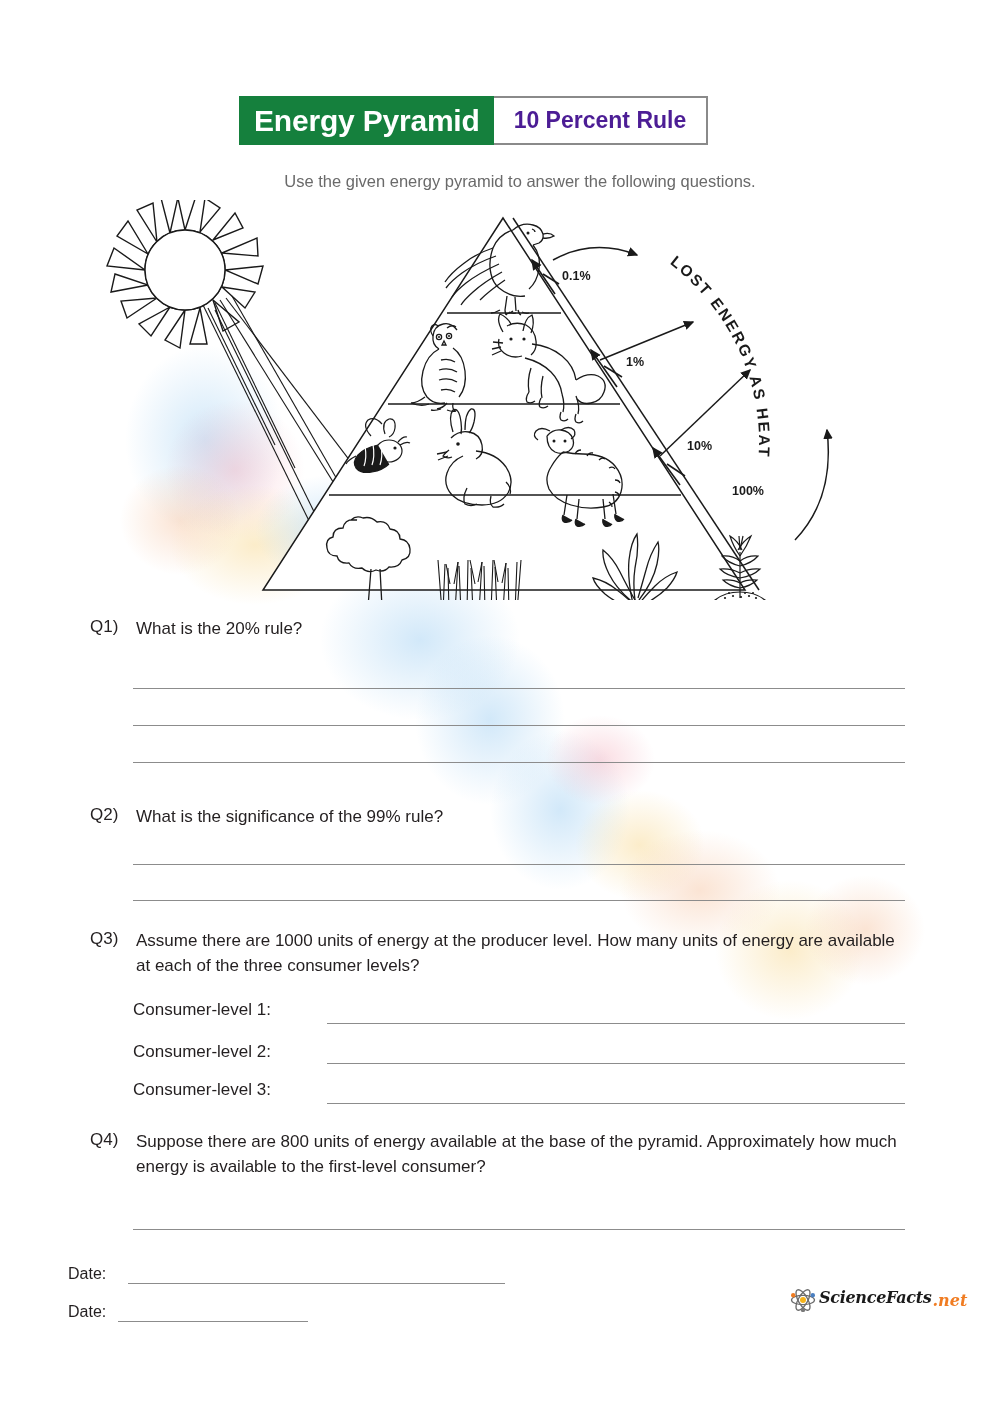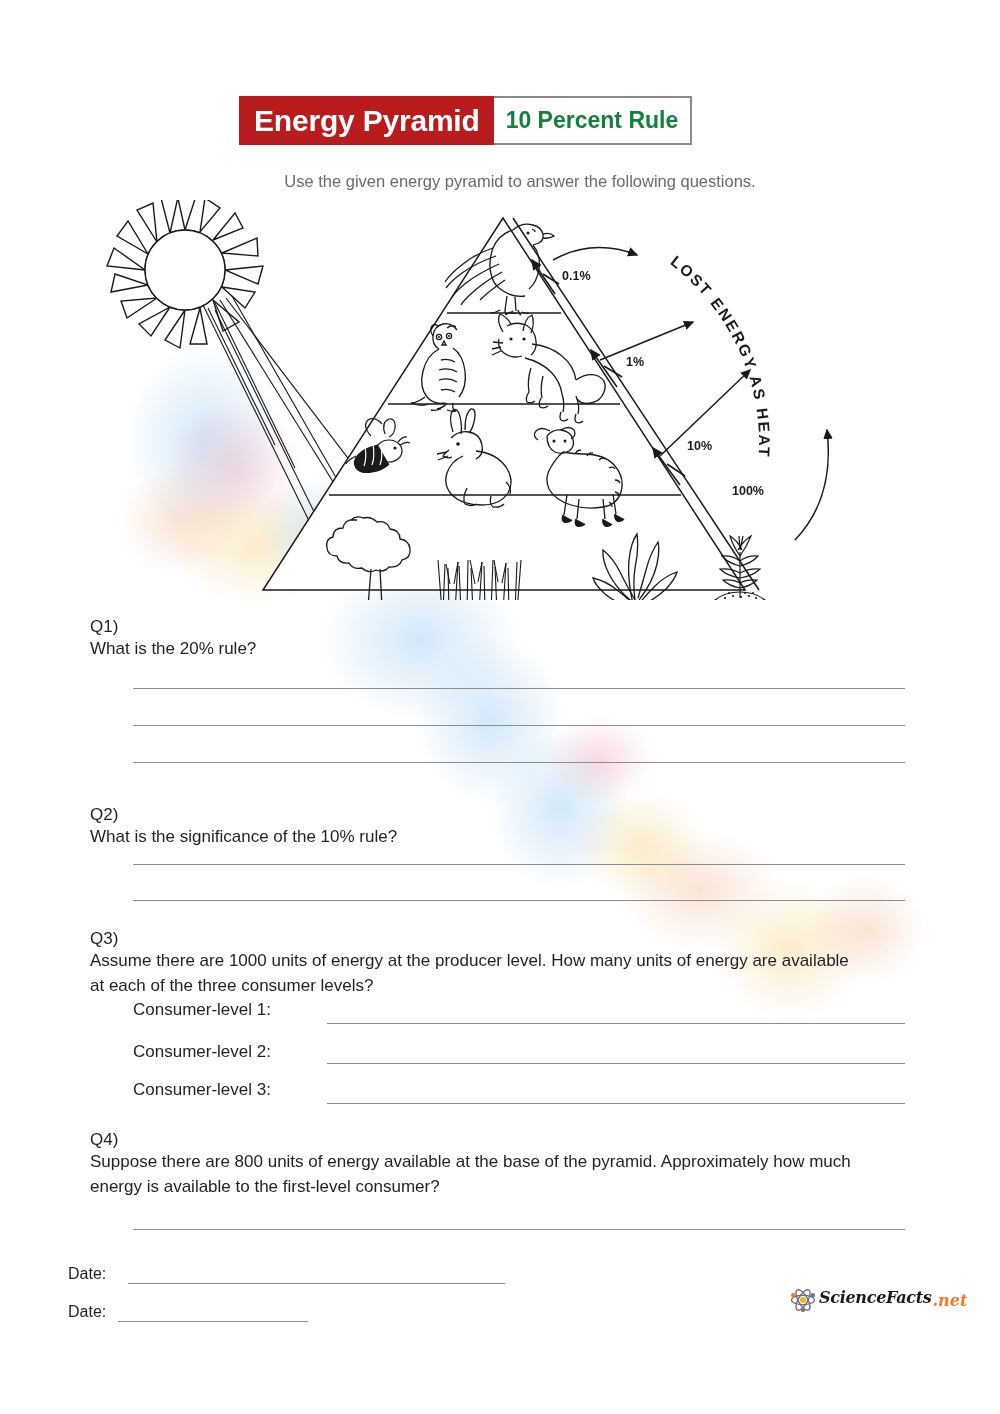--- a/index.html
+++ b/index.html
@@ -29,40 +29,40 @@
   #title-bar {
     position: absolute;
     left: 239px;
     top: 96px;
     height: 49px;
     display: flex;
     align-items: stretch;
     z-index: 5;
   }
   #title-main {
-    background: #b91c1c;
+    background: #15803d;
     color: #ffffff;
     font-size: 30px;
     font-weight: bold;
     letter-spacing: -0.2px;
     display: flex;
     align-items: center;
     padding: 0 14px 0 15px;
     line-height: 1;
   }
   #title-sub {
     background: #ffffff;
     border: 2px solid #8a8a8a;
     border-left: none;
-    color: #15803d;
+    color: #4c1d95;
     font-size: 23px;
     font-weight: bold;
     display: flex;
     align-items: center;
-    padding: 0 12px;
+    padding: 0 20px;
     line-height: 1;
   }
   #instructions {
     position: absolute;
     top: 172px;
     left: 0;
     width: 1000px;
     text-align: center;
     font-size: 16.5px;
     color: #6a6a6a;
@@ -81,21 +81,20 @@
   }
 
   
   .question {
     position: absolute;
     z-index: 5;
   }
   .q-row {
     display: flex;
     align-items: flex-start;
-    flex-direction: column;
   }
   .q-label {
     font-size: 17px;
     width: 46px;
     flex: none;
     color: #231f20;
   }
   .q-text {
     font-size: 17px;
     line-height: 1.45;
@@ -430,21 +429,21 @@
     <div class="q-text">What is the 20% rule?</div>
   </div>
 </div>
 <div class="ans-line" style="left:133px; top:688px; width:772px;"></div>
 <div class="ans-line" style="left:133px; top:725px; width:772px;"></div>
 <div class="ans-line" style="left:133px; top:762px; width:772px;"></div>
 
 <div class="question" style="left:90px; top:797px; width:820px;margin-top:8px;">
   <div class="q-row">
     <div class="q-label">Q2)</div>
-    <div class="q-text">What is the significance of the 10% rule?</div>
+    <div class="q-text">What is the significance of the 99% rule?</div>
   </div>
 </div>
 <div class="ans-line" style="left:133px; top:864px; width:772px;"></div>
 <div class="ans-line" style="left:133px; top:900px; width:772px;"></div>
 
 <div class="question" style="left:90px; top:929px; width:820px;">
   <div class="q-row">
     <div class="q-label">Q3)</div>
     <div class="q-text">Assume there are 1000 units of energy at the producer level. How many units of energy are available at each of the three consumer levels?</div>
   </div>

